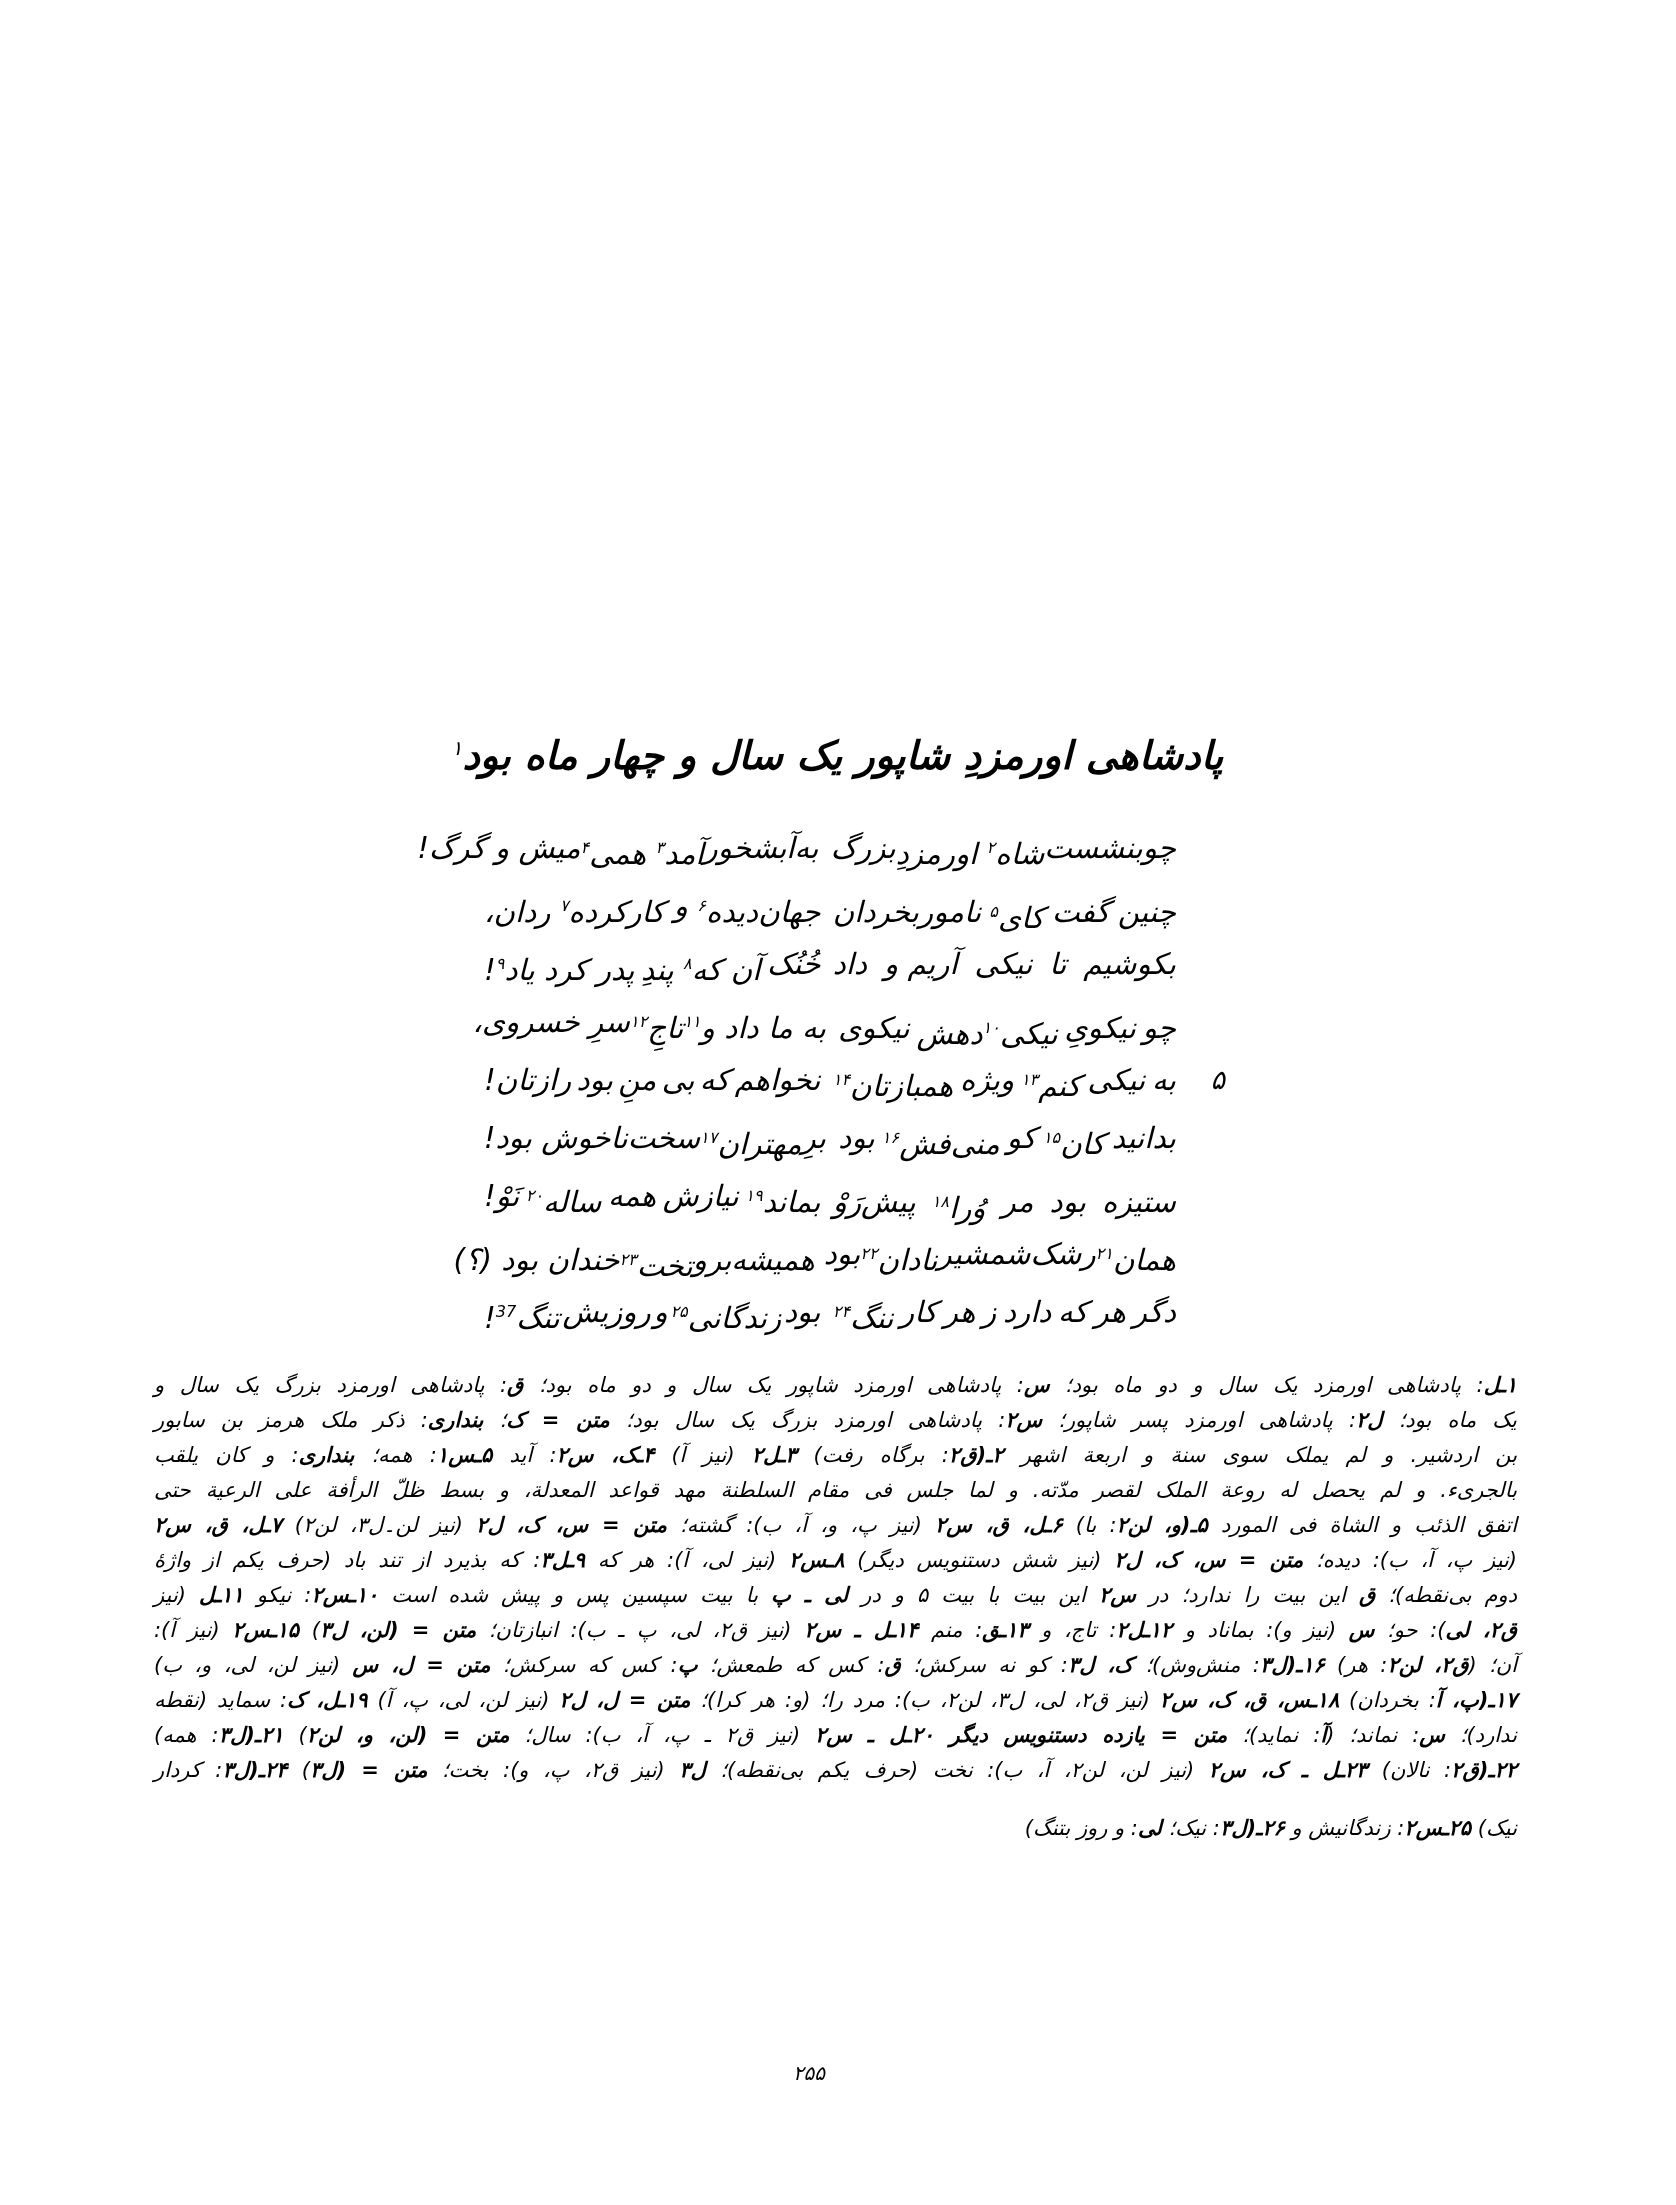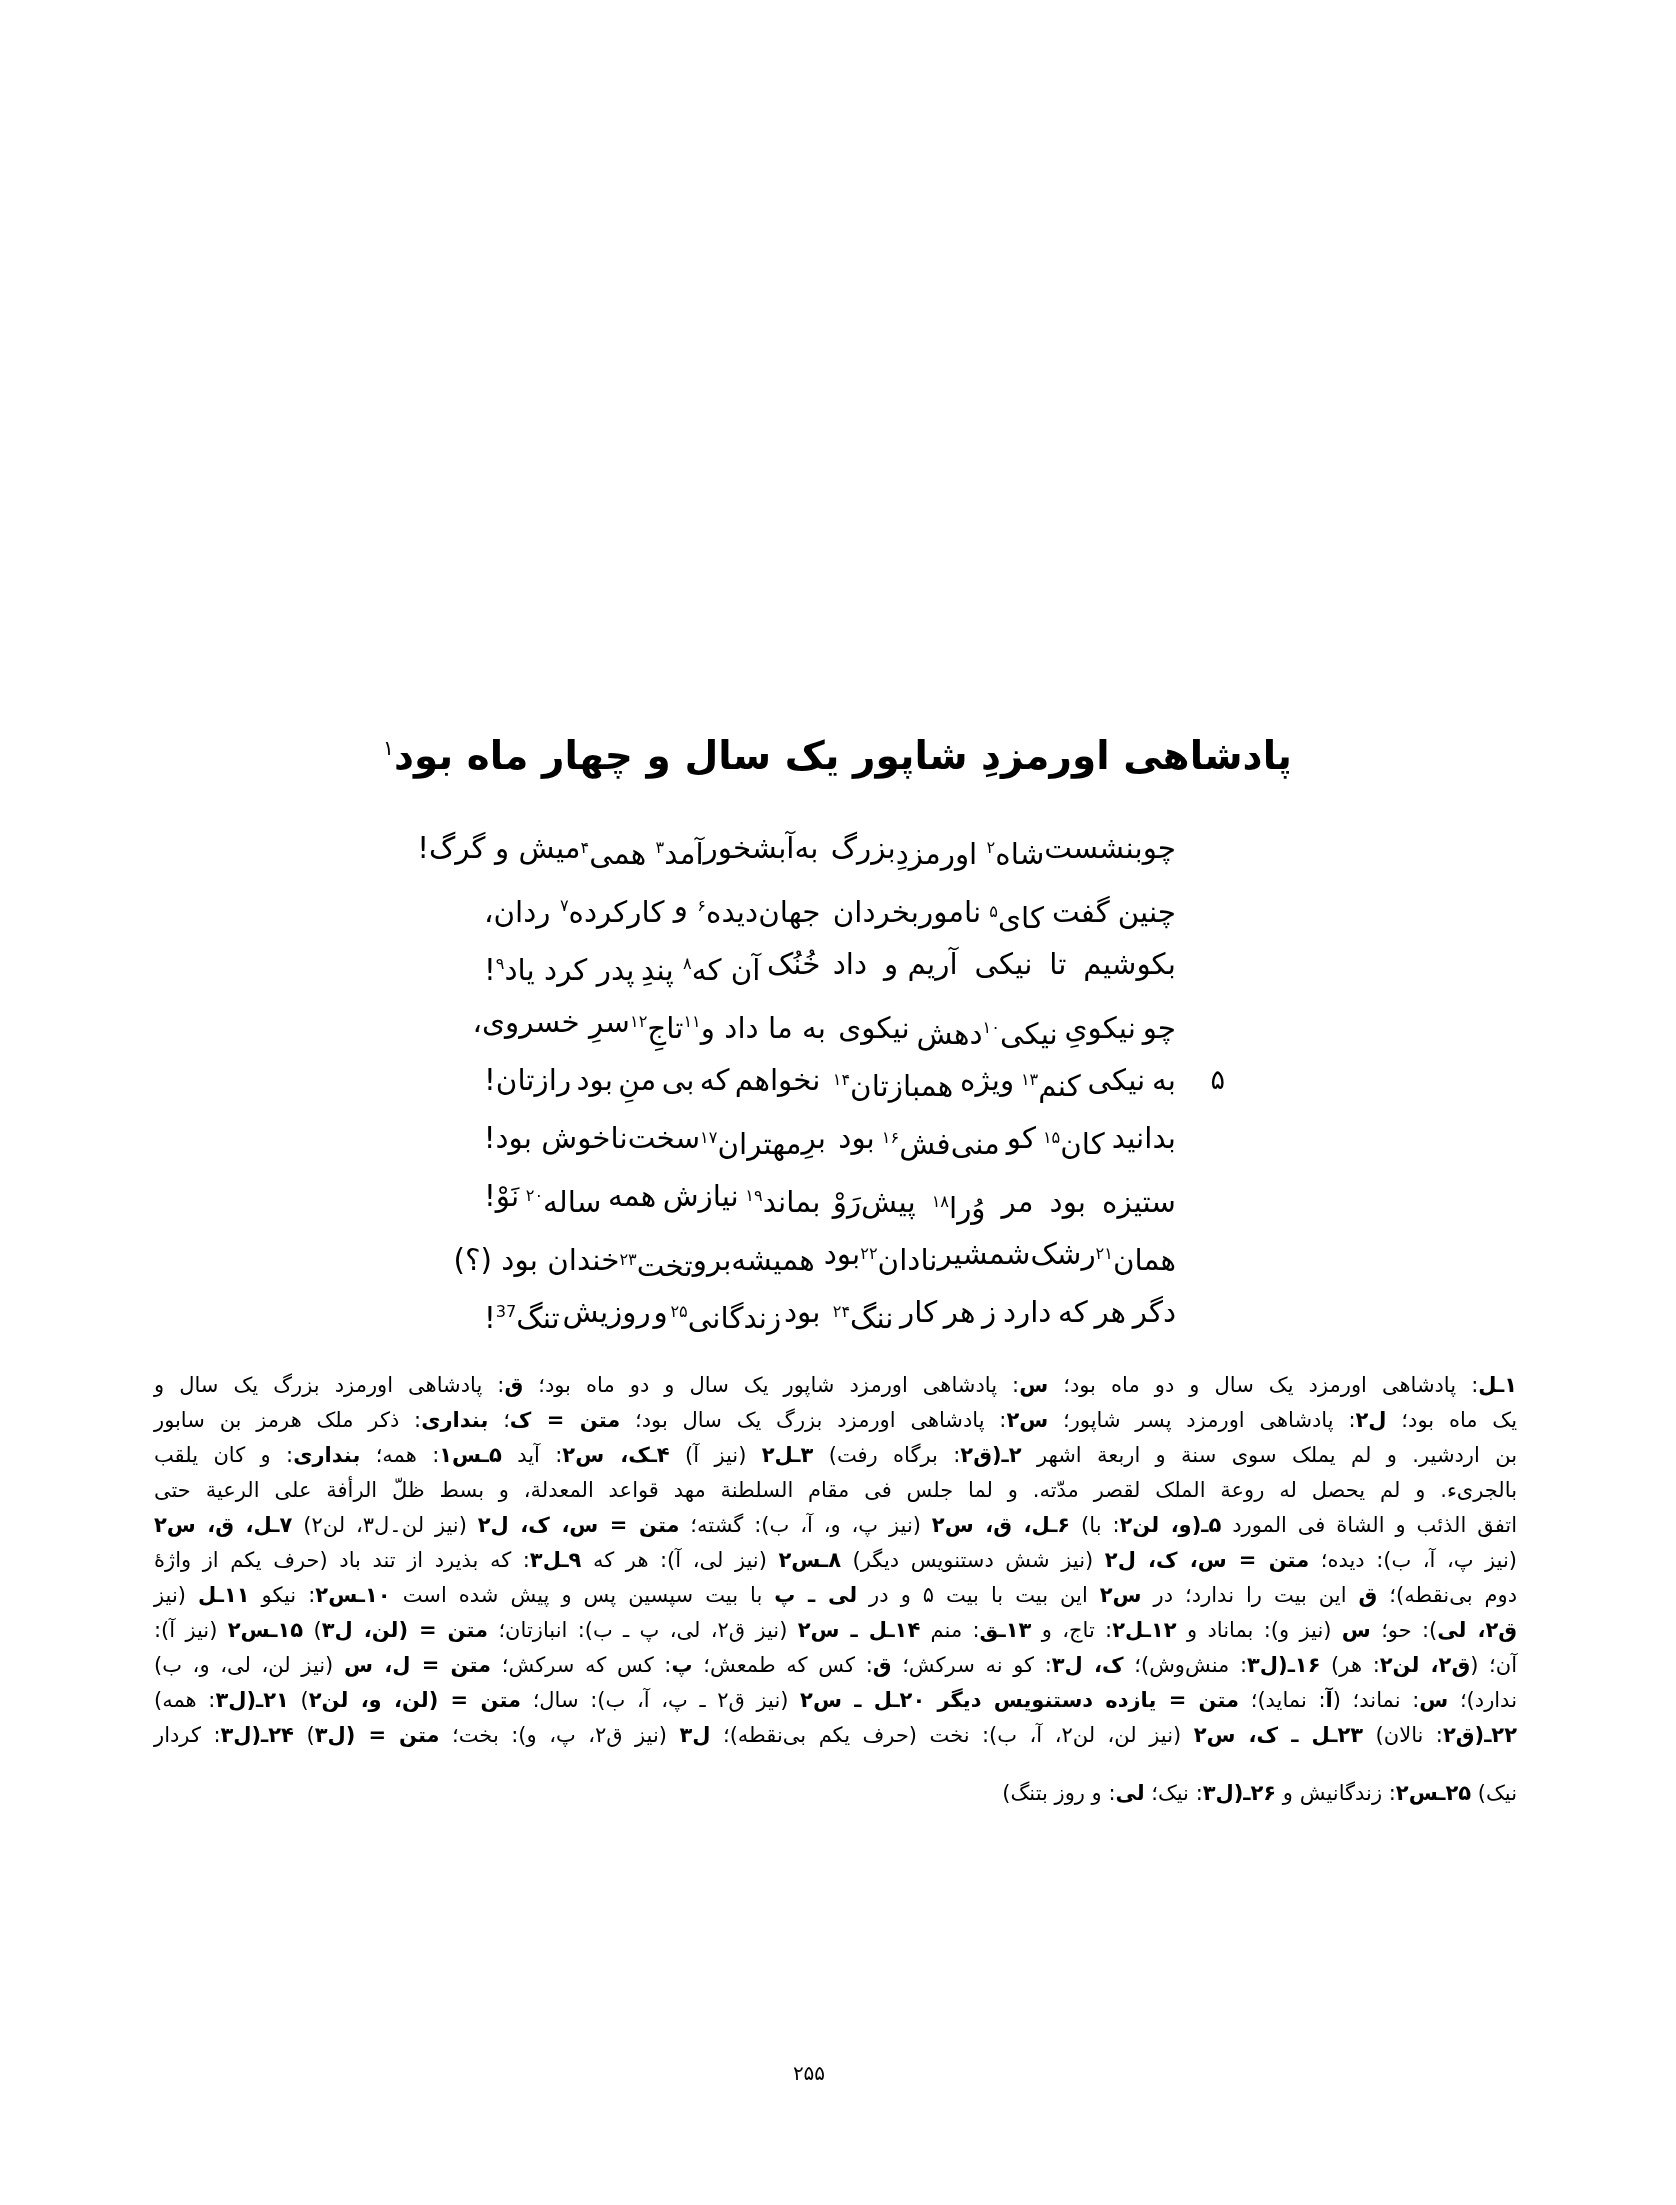--- a/index.html
+++ b/index.html
@@ -12,20 +12,21 @@
     font-family: "DejaVu Sans", "Liberation Sans", sans-serif;
     color: #000000;
   }
   .page {
     position: relative;
     width: 1677px;
     height: 2205px;
     background: #ffffff;
     margin: 0 auto;
     overflow: hidden;
+    font-style: italic;
   }
 
   
   .poem-title {
     position: absolute;
     top: 704px;
     left: 0;
     width: 1677px;
     text-align: center;
     font-family: "DejaVu Sans", "Liberation Sans", sans-serif;
@@ -279,20 +280,21 @@
   <div class="apparatus" id="apparatus">
       <p><b>۱ـل</b>: پادشاهی اورمزد یک سال و دو ماه بود؛ <b>س</b>: پادشاهی اورمزد شاپور یک سال و دو ماه بود؛ <b>ق</b>: پادشاهی اورمزد بزرگ یک سال و</p>
       <p>یک ماه بود؛ <b>ل۲</b>: پادشاهی اورمزد پسر شاپور؛ <b>س۲</b>: پادشاهی اورمزد بزرگ یک سال بود؛ <b>متن = ک</b>؛ <b>بنداری</b>: ذکر ملک هرمز بن سابور</p>
       <p>بن اردشیر. و لم یملک سوی سنة و اربعة اشهر <b>۲ـ(ق۲</b>: برگاه رفت) <b>۳ـل۲</b> (نیز آ) <b>۴ـک، س۲</b>: آید <b>۵ـس۱</b>: همه؛ <b>بنداری</b>: و كان يلقب</p>
       <p>بالجری‌ء. و لم یحصل له روعة الملک لقصر مدّته. و لما جلس فی مقام السلطنة مهد قواعد المعدلة، و بسط ظلّ الرأفة علی الرعیة حتی</p>
       <p>اتفق الذئب و الشاة فی المورد <b>۵ـ(و، لن۲</b>: با) <b>۶ـل، ق، س۲</b> (نیز پ، و، آ، ب): گشته؛ <b>متن = س، ک، ل۲</b> (نیز لن۔ل۳، لن۲) <b>۷ـل، ق، س۲</b></p>
       <p>(نیز پ، آ، ب): دیده؛ <b>متن = س، ک، ل۲</b> (نیز شش دستنویس دیگر) <b>۸ـس۲</b> (نیز لی، آ): هر که <b>۹ـل۳</b>: که بذیرد از تند باد (حرف یکم از واژهٔ</p>
       <p>دوم بی‌نقطه)؛ <b>ق</b> این بیت را ندارد؛ در <b>س۲</b> این بیت با بیت ۵ و در <b>لی ـ پ</b> با بیت سپسین پس و پیش شده است <b>۱۰ـس۲</b>: نیکو <b>۱۱ـل</b> (نیز</p>
       <p><b>ق۲، لی</b>): حو؛ <b>س</b> (نیز و): بماناد و <b>۱۲ـل۲</b>: تاج، و <b>۱۳ـق</b>: منم <b>۱۴ـل ـ س۲</b> (نیز ق۲، لی، پ ـ ب): انبازتان؛ <b>متن = (لن، ل۳</b>) <b>۱۵ـس۲</b> (نیز آ):</p>
       <p>آن؛ (<b>ق۲، لن۲</b>: هر) <b>۱۶ـ(ل۳</b>: منش‌وش)؛ <b>ک، ل۳</b>: کو نه سرکش؛ <b>ق</b>: کس که طمعش؛ <b>پ</b>: کس که سرکش؛ <b>متن = ل، س</b> (نیز لن، لی، و، ب)</p>
+      <p><b>۱۷ـ(پ، آ</b>: بخردان) <b>۱۸ـس، ق، ک، س۲</b> (نیز ق۲، لی، ل۳، لن۲، ب): مرد را؛ (و: هر کرا)؛ <b>متن = ل، ل۲</b> (نیز لن، لی، پ، آ) <b>۱۹ـل، ک</b>: سماید (نقطه</p>
       <p>ندارد)؛ <b>س</b>: نماند؛ (<b>آ</b>: نماید)؛ <b>متن = یازده دستنویس دیگر ۲۰ـل ـ س۲</b> (نیز ق۲ ـ پ، آ، ب): سال؛ <b>متن = (لن، و، لن۲</b>) <b>۲۱ـ(ل۳</b>: همه)</p>
       <p><b>۲۲ـ(ق۲</b>: نالان) <b>۲۳ـل ـ ک، س۲</b> (نیز لن، لن۲، آ، ب): نخت (حرف یکم بی‌نقطه)؛ <b>ل۳</b> (نیز ق۲، پ، و): بخت؛ <b>متن = (ل۳</b>) <b>۲۴ـ(ل۳</b>: کردار</p>
       <p class="last">نیک) <b>۲۵ـس۲</b>: زندگانیش و <b>۲۶ـ(ل۳</b>: نیک؛ <b>لی</b>: و روز بتنگ)</p>
     </div>
 
   <div class="page-number">۲۵۵</div>
 
 </div>
 
 

